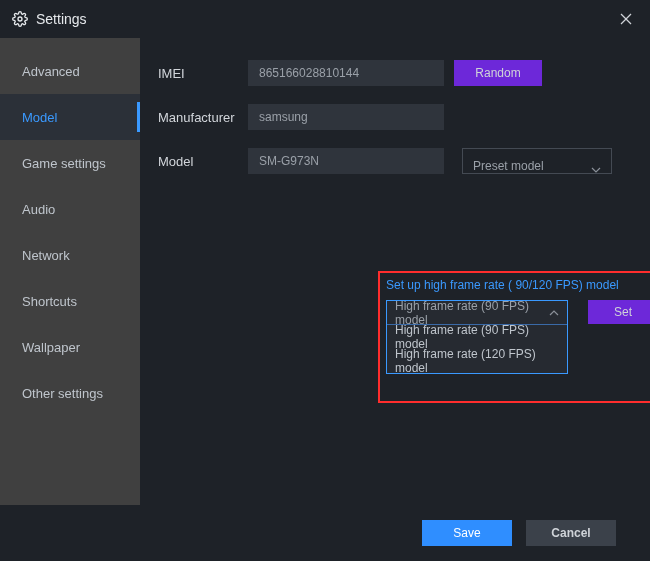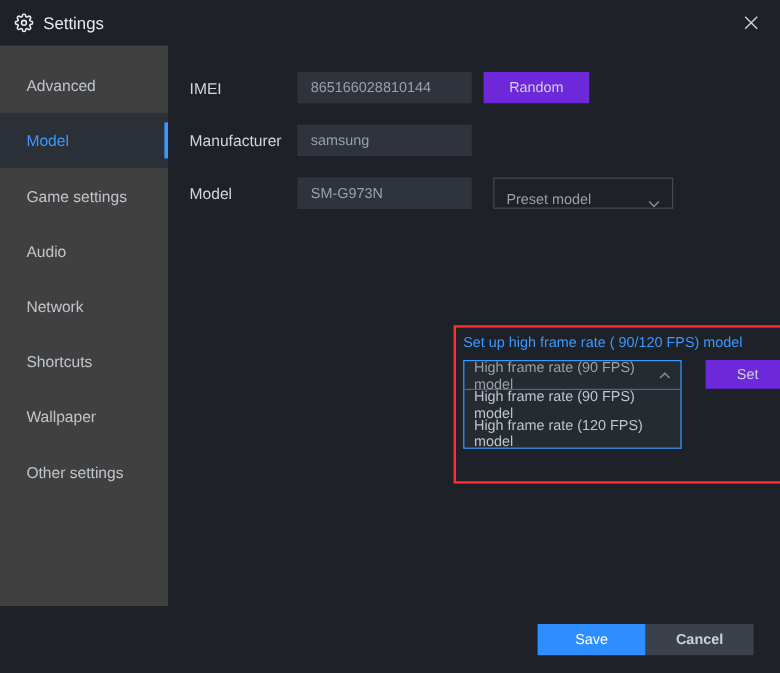--- a/index.html
+++ b/index.html
@@ -61,21 +61,21 @@
   }
   .input {
     background:#2f343c;
     border:1px solid #2f343c;
     color:#9aa0a8;
     height:26px;
     padding:0 10px;
     font-size:12px;
     line-height:24px;
   }
-  .input.w-long { width:145px; }
+  .input.w-long { width:196px; }
   .btn {
     background:#6d28d9;
     border:none;
     color:#cfd3d8;
     height:26px;
     font-size:12px;
     cursor:pointer;
     display:flex; align-items:center; justify-content:center;
   }
   .btn.random { width:88px; margin-left:10px; }
@@ -121,21 +121,22 @@
   .hfrm-select .selected .chev { margin-left:auto; display:flex; align-items:center; }
   .hfrm-option {
     height:24px; display:flex; align-items:center; padding:0 8px;
     color:#bfc5cc; font-size:12px;
     cursor:pointer;
   }
   .set-btn { width:70px; height:24px; margin-left:20px; }
   .footer {
     height:56px;
     display:flex; justify-content:flex-end; align-items:center;
-    padding-right:22px;
+    padding-right:34px;
+    gap:14px;
   }
   .btn.primary {
     background:#2f8eff; color:#fff; width:90px; height:26px;
   }
   .btn.secondary {
     background:#3b414a; color:#cfd3d8; width:90px; height:26px;font-weight:bold;
   }
 </style>
 </head>
 <body>

